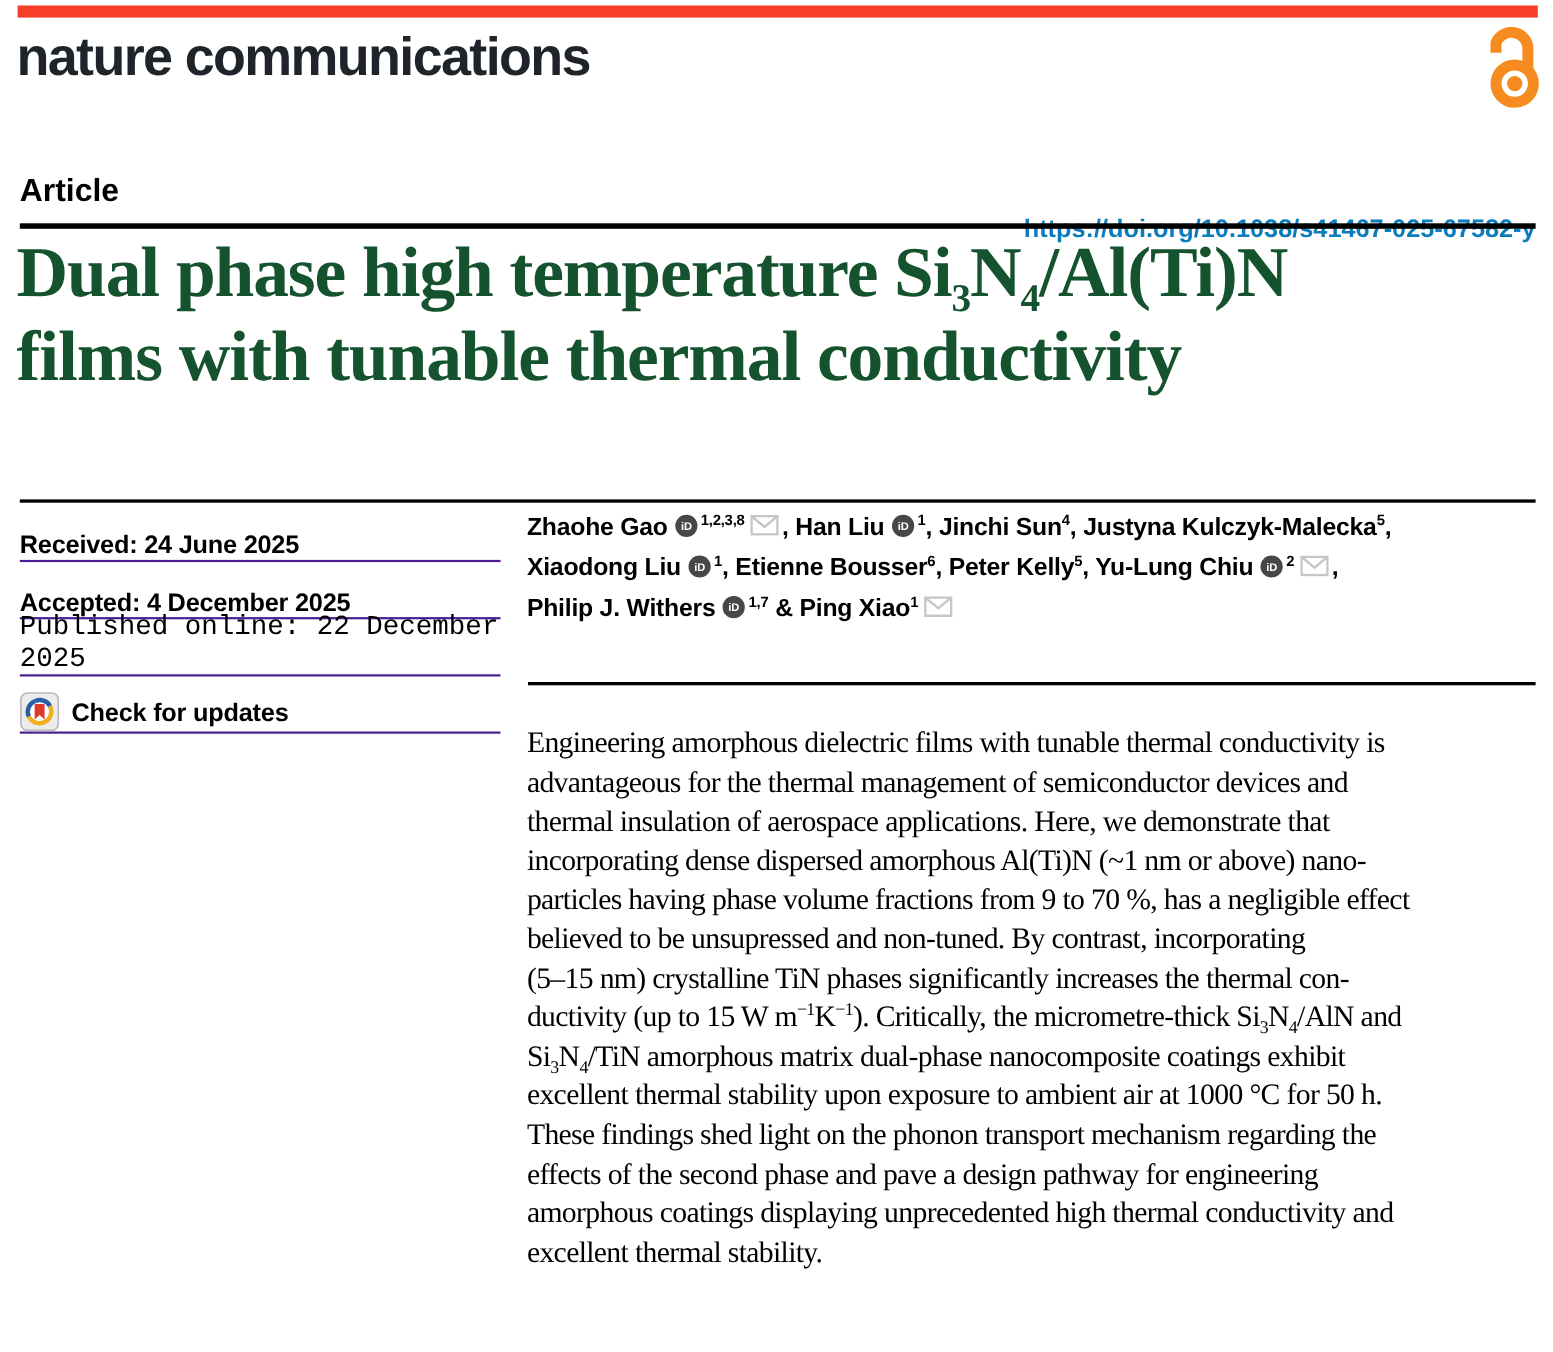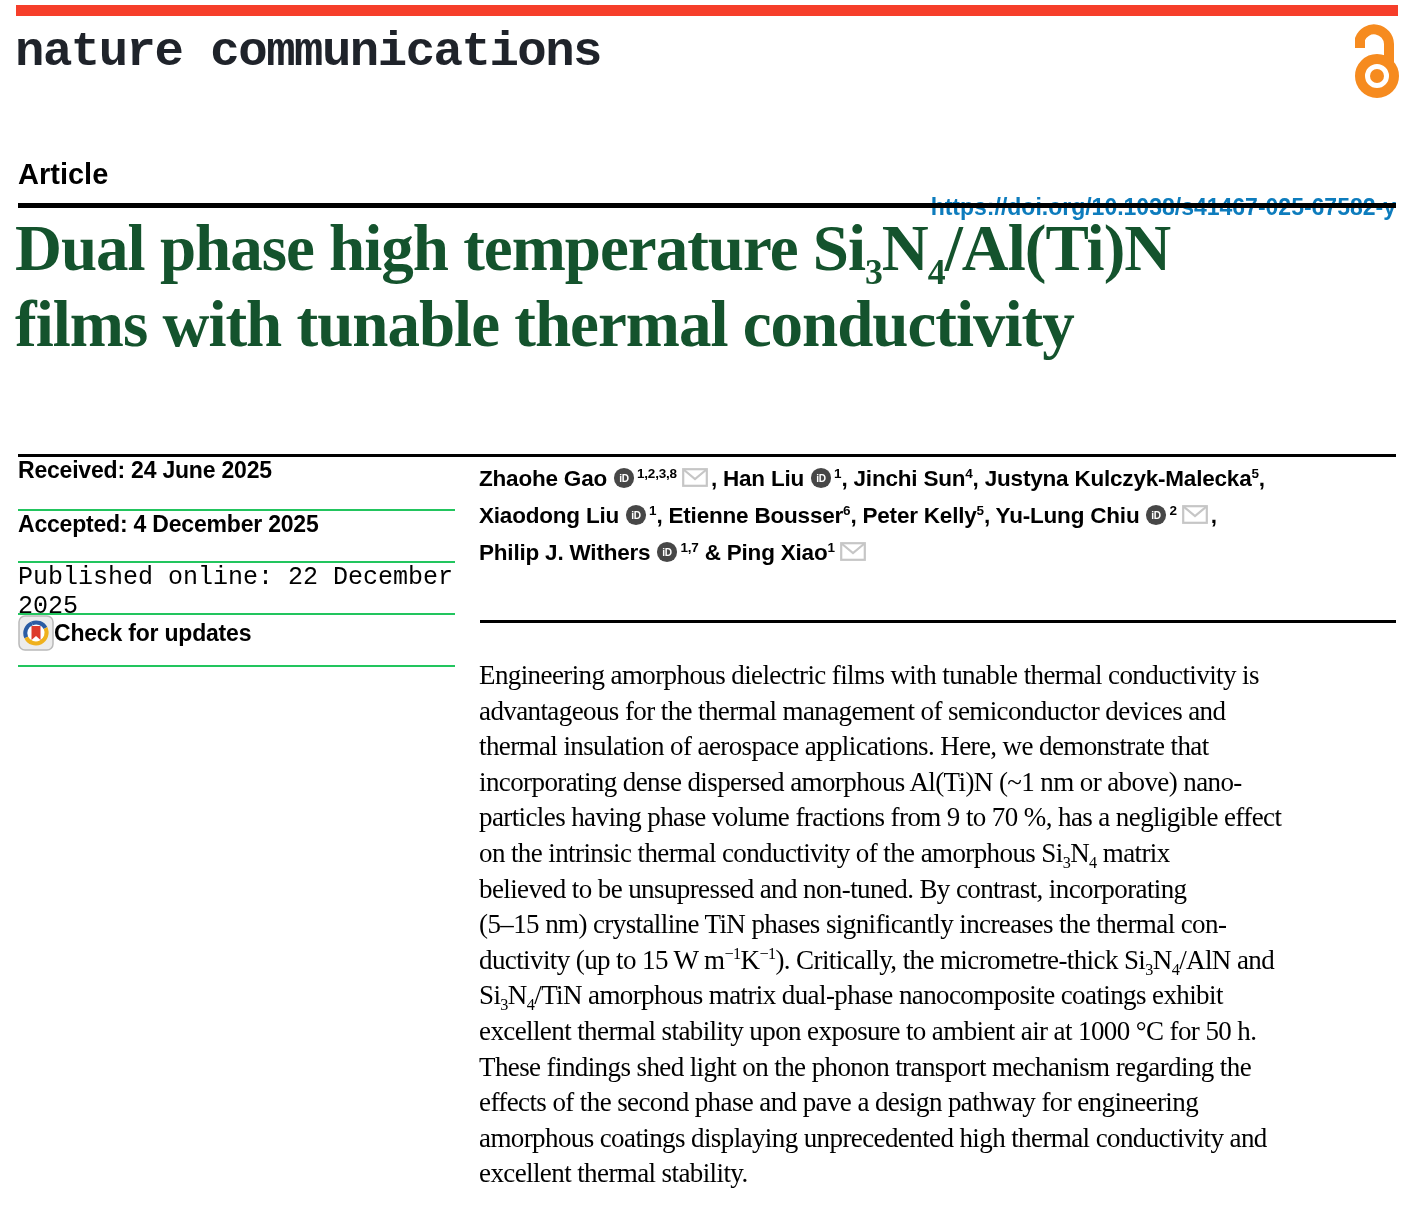--- a/index.html
+++ b/index.html
@@ -5,21 +5,21 @@
   html,body{margin:0;padding:0;background:#ffffff;}
   .page{
     position:relative;width:1412px;height:1229px;overflow:hidden;
     background:#ffffff;color:#000;
     font-family:"Liberation Sans",sans-serif;
   }
   
   .topbar{position:absolute;left:16px;right:14px;top:5px;height:11px;background:#f63e2a;}
   .wordmark{
     position:absolute;left:15px;top:24px;
-    font-family:Liberation Mono, monospace;font-weight:700;font-size:49px;
+    font-family:Liberation Sans, sans-serif;font-weight:700;font-size:49px;
     letter-spacing:-1.5px;color:#1f232a;
   }
   .oa-badge{position:absolute;right:11px;top:22px;width:52px;height:78px;}
   
   .article-row{
     position:absolute;left:18px;right:16px;top:158px;
     display:flex;justify-content:space-between;align-items:flex-start;
   }
   .article-label{font-weight:700;font-size:29px;}
   .doi-link{font-weight:700;font-size:23px;color:#0d7cbd;text-decoration:none;margin-top:36px;}
@@ -28,28 +28,28 @@
   .title{
     position:absolute;left:15px;top:210px;width:1380px;
     font-family:"Liberation Serif",serif;font-weight:700;
     font-size:65px;line-height:76px;letter-spacing:-1px;color:#14532d;
   }
   .title sub{font-size:55%;line-height:0;}
   
   .rule-mid{position:absolute;left:18px;right:16px;top:454px;height:3px;background:#000;}
   
   .leftcol{position:absolute;left:18px;top:457px;width:437px;}
-  .meta-row{display:flex;align-items:flex-start;border-bottom:2px solid #22c55e;}
+  .meta-row{display:flex;align-items:flex-end;border-bottom:2px solid #4c1d95;}
   .meta-row.r1{height:52px;}
   .meta-row.r2{height:50px;}
   .meta-row.r3{height:50px;}
   .meta-row.r4{height:50px;}
   .meta-bold{font-weight:700;font-size:23px;letter-spacing:-0.2px;}
   .meta-serif{font-family:Liberation Mono, monospace;font-size:25px;}
-  .check-btn{display:flex;align-items:center;cursor:pointer;background:none;border:none;padding:0;}
+  .check-btn{display:flex;align-items:center;gap:11px;cursor:pointer;background:none;border:none;padding:0;}
   .check-label{font-weight:700;font-size:23px;letter-spacing:-0.2px;}
   
   .authors{
     position:absolute;left:479px;top:462px;width:925px;
     font-weight:700;font-size:22.5px;line-height:34px;letter-spacing:-0.2px;
   }
   .authors .rich-line{white-space:nowrap;}
   .authors sup{font-size:60%;line-height:0;}
   .ic{display:inline-block;vertical-align:-3px;}
   .ic-orcid{margin:0 2px 0 6px;}
@@ -153,21 +153,20 @@
     </div>
 
   <div class="abstract-rule"></div>
 
   <div class="abstract">
       <div class="rich-line">Engineering amorphous dielectric films with tunable thermal conductivity is</div>
       <div class="rich-line">advantageous for the thermal management of semiconductor devices and</div>
       <div class="rich-line">thermal insulation of aerospace applications. Here, we demonstrate that</div>
       <div class="rich-line">incorporating dense dispersed amorphous Al(Ti)N (~1 nm or above) nano-</div>
       <div class="rich-line">particles having phase volume fractions from 9 to 70 %, has a negligible effect</div>
-      <div class="rich-line">on the intrinsic thermal conductivity of the amorphous Si<sub>3</sub>N<sub>4</sub> matrix</div>
       <div class="rich-line">believed to be unsupressed and non-tuned. By contrast, incorporating</div>
       <div class="rich-line">(5–15 nm) crystalline TiN phases significantly increases the thermal con-</div>
       <div class="rich-line">ductivity (up to 15 W m<sup>−1</sup>K<sup>−1</sup>). Critically, the micrometre-thick Si<sub>3</sub>N<sub>4</sub>/AlN and</div>
       <div class="rich-line">Si<sub>3</sub>N<sub>4</sub>/TiN amorphous matrix dual-phase nanocomposite coatings exhibit</div>
       <div class="rich-line">excellent thermal stability upon exposure to ambient air at 1000 °C for 50 h.</div>
       <div class="rich-line">These findings shed light on the phonon transport mechanism regarding the</div>
       <div class="rich-line">effects of the second phase and pave a design pathway for engineering</div>
       <div class="rich-line">amorphous coatings displaying unprecedented high thermal conductivity and</div>
       <div class="rich-line">excellent thermal stability.</div>
     </div>

